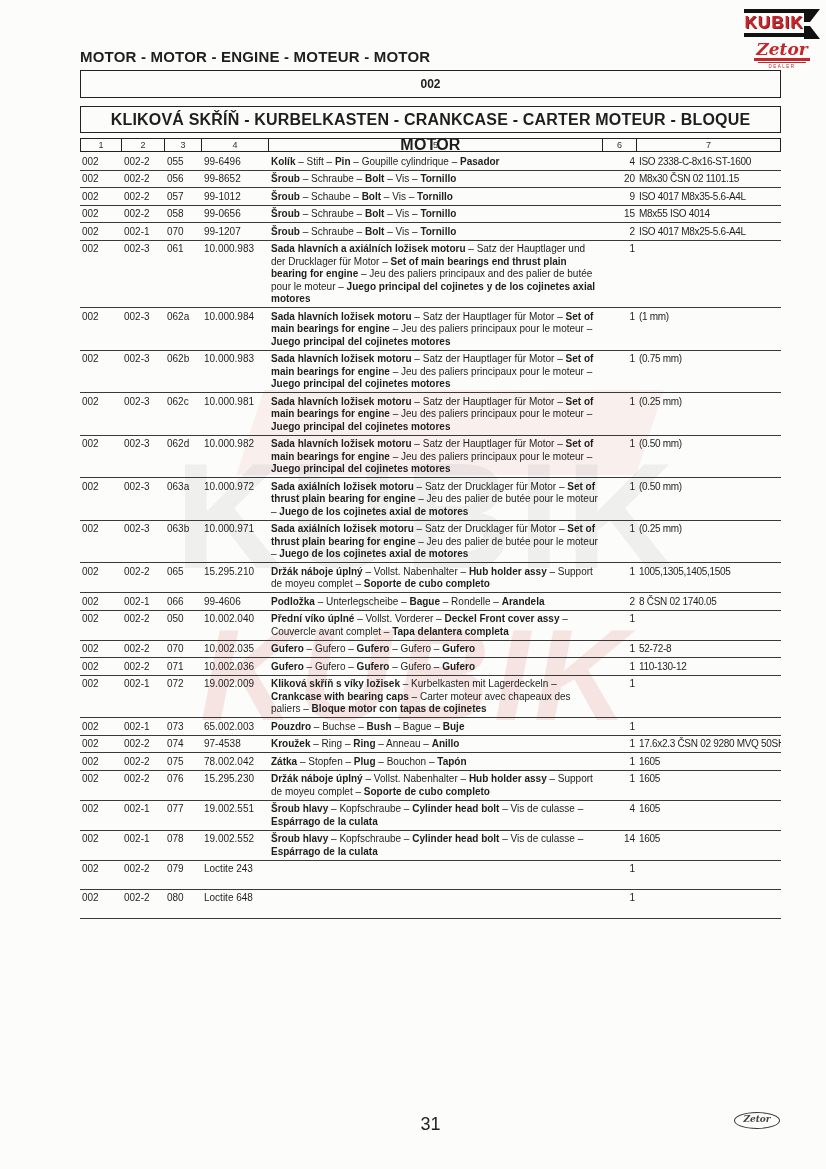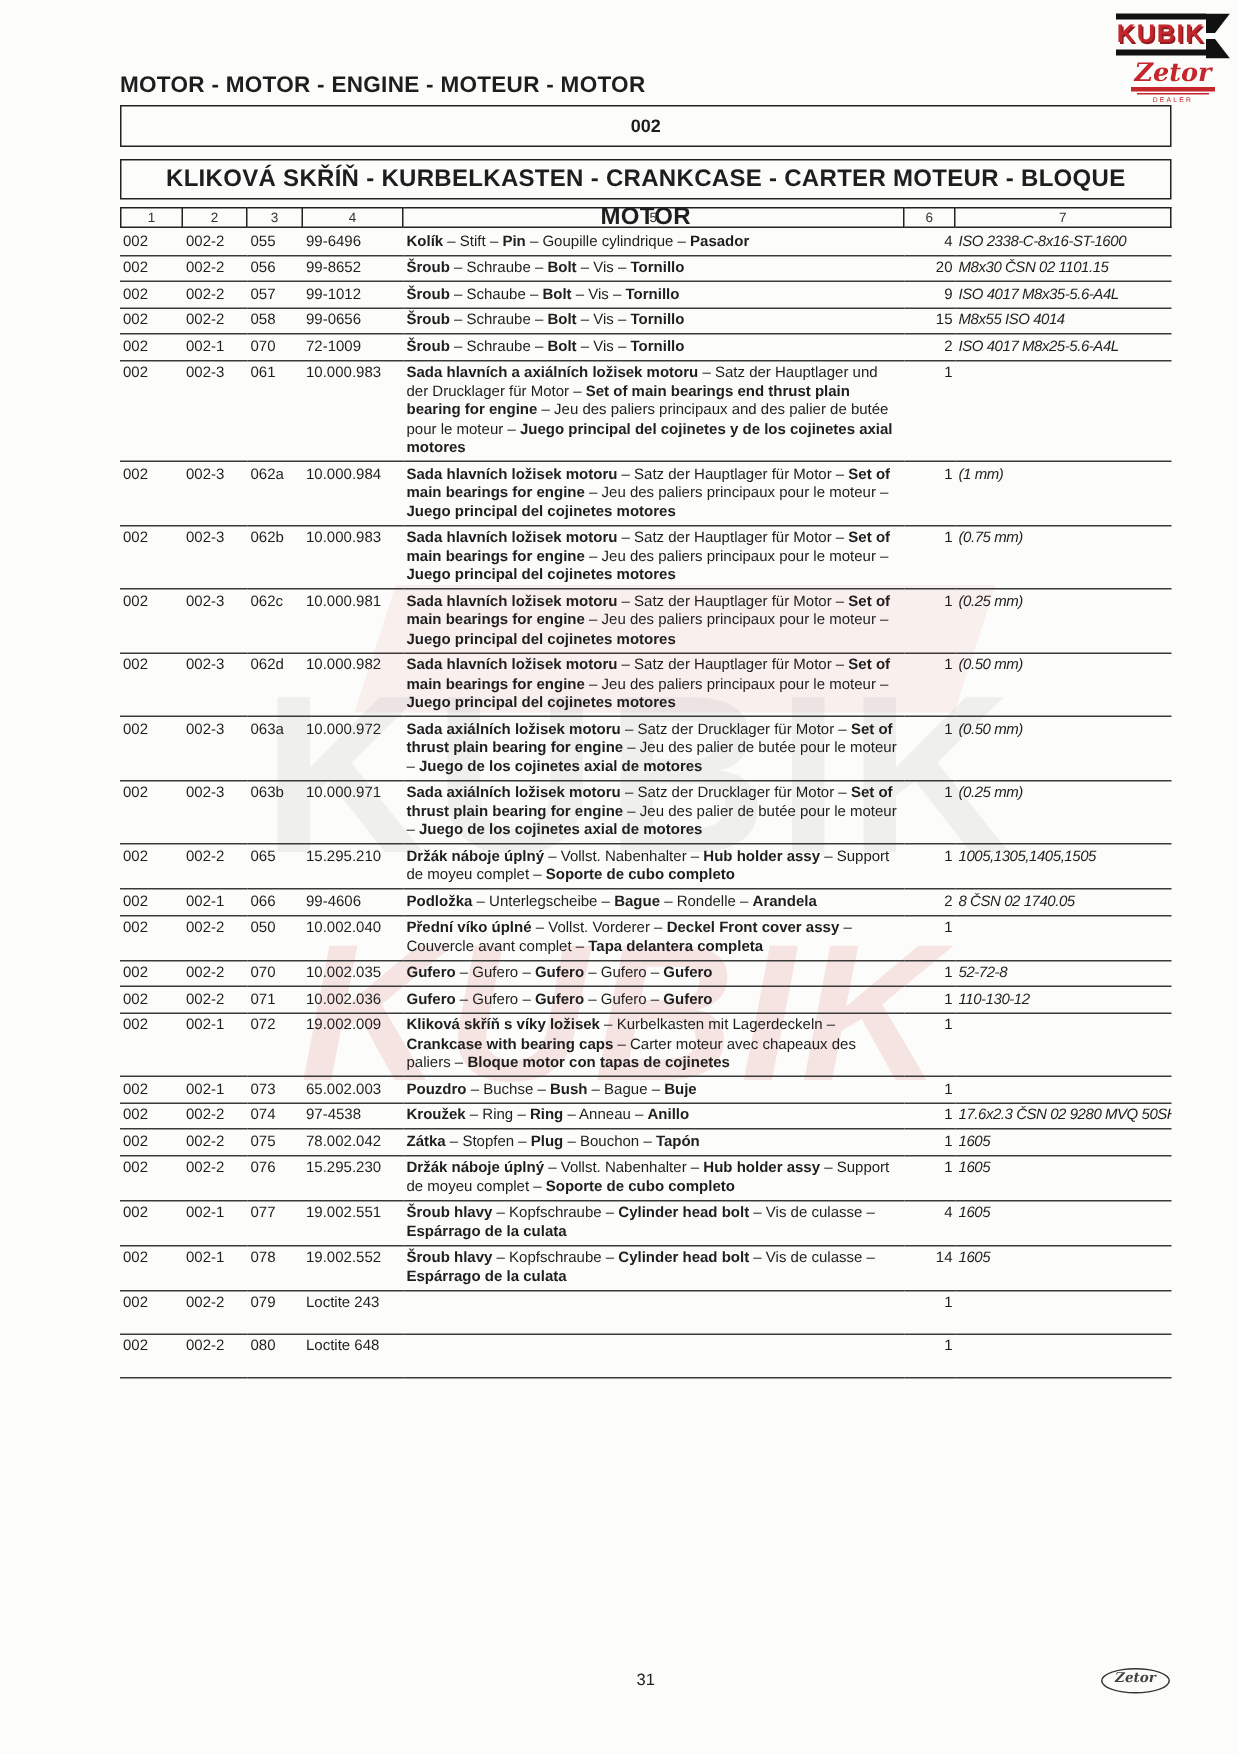--- a/index.html
+++ b/index.html
@@ -34,21 +34,21 @@
   table.parts td{
     border-bottom:1px solid #3a3a3a;
     vertical-align:top;
     font-size:10px;line-height:12.5px;
     padding:2.5px 2px 1.5px 2px;
     overflow:hidden;
     word-wrap:break-word;
   }
   td.c-code{padding-left:4px;}
   td.c-qty{text-align:right;padding-right:9px;}
-  td.c-note{font-size:9.5px;letter-spacing:-0.3px;padding-left:4px;white-space:nowrap;font-style:italic;}
+  td.c-note{font-size:9.5px;letter-spacing:-0.3px;padding-left:4px;white-space:nowrap;}
   td.c-desc .b{font-weight:bold;}
   tr.tall td{height:24px;}
   .watermark{position:absolute;z-index:1;font-weight:bold;pointer-events:none;user-select:none;}
   .wm-pink{left:250px;top:390px;width:400px;height:85px;background:rgba(225,120,120,0.09);transform:skewX(-18deg);}
   .wm-gray{left:175px;top:430px;font-size:150px;color:rgba(90,90,90,0.08);letter-spacing:6px;}
   .wm-red{left:200px;top:600px;font-size:130px;font-style:italic;color:rgba(200,55,55,0.12);letter-spacing:4px;}
   .kubik-logo{position:absolute;right:6px;top:8px;width:76px;z-index:3;text-align:center;}
   .kubik-bar{height:4px;background:#111;margin:1px 0;}
   .kubik-word{
     color:#c4262c;font-weight:bold;font-size:17px;letter-spacing:1px;
@@ -57,21 +57,21 @@
   .kubik-k{
     position:absolute;right:-2px;top:0;width:18px;height:30px;
   }
   .zetor-script{
     color:#c4262c;font-weight:bold;font-style:italic;font-size:17px;line-height:16px;
     border-bottom:3px solid #c4262c;display:inline-block;padding:0 2px 1px 2px;margin-top:3px;
     font-family:"DejaVu Serif","Liberation Serif",serif;
   }
   .kubik-dealer{font-size:4.5px;color:#c4262c;letter-spacing:1.5px;line-height:5px;
     border-top:1px solid #c4262c;margin:1px 14px 0 14px;padding-top:1px;}
-  .page-number{position:absolute;left:80px;top:1114px;width:701px;text-align:center;font-size:11px;color:#222;z-index:3;}
+  .page-number{position:absolute;left:80px;top:1114px;width:701px;text-align:center;font-size:18px;color:#222;z-index:3;}
   .footer-logo{
     position:absolute;right:46px;top:1112px;width:44px;height:15px;z-index:3;
     border:1.3px solid #333;border-radius:50%;
     text-align:center;font-size:9px;font-weight:bold;font-style:italic;color:#444;line-height:13px;
     font-family:"DejaVu Serif","Liberation Serif",serif;
   }
 </style>
 </head>
 <body>
 
@@ -155,21 +155,21 @@
         <td class="c-code">058</td>
         <td class="c-code">99-0656</td>
         <td class="c-desc"><span class="b">Šroub</span> – <span>Schraube</span> – <span class="b">Bolt</span> – <span>Vis</span> – <span class="b">Tornillo</span></td>
         <td class="c-qty">15</td>
         <td class="c-note">M8x55 ISO 4014</td>
       </tr>
       <tr>
         <td class="c-code">002</td>
         <td class="c-code">002-1</td>
         <td class="c-code">070</td>
-        <td class="c-code">72-1009</td>
+        <td class="c-code">99-1207</td>
         <td class="c-desc"><span class="b">Šroub</span> – <span>Schraube</span> – <span class="b">Bolt</span> – <span>Vis</span> – <span class="b">Tornillo</span></td>
         <td class="c-qty">2</td>
         <td class="c-note">ISO 4017 M8x25-5.6-A4L</td>
       </tr>
       <tr>
         <td class="c-code">002</td>
         <td class="c-code">002-3</td>
         <td class="c-code">061</td>
         <td class="c-code">10.000.983</td>
         <td class="c-desc"><span class="b">Sada hlavních a axiálních ložisek motoru</span> – <span>Satz der Hauptlager und der Drucklager für Motor</span> – <span class="b">Set of main bearings end thrust plain bearing for engine</span> – <span>Jeu des paliers principaux and des palier de butée pour le moteur</span> – <span class="b">Juego principal del cojinetes y de los cojinetes axial motores</span></td>

